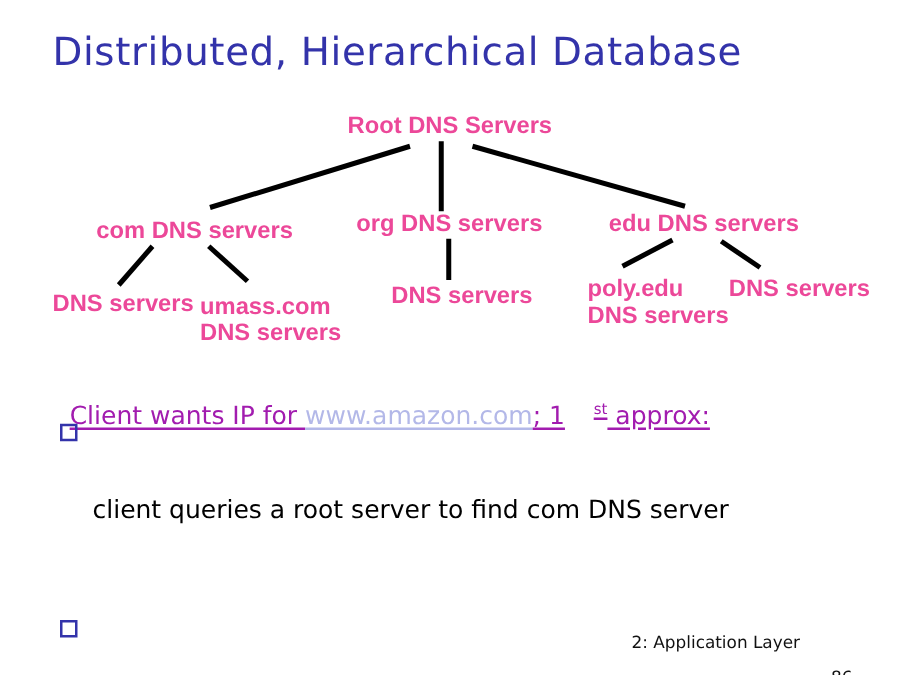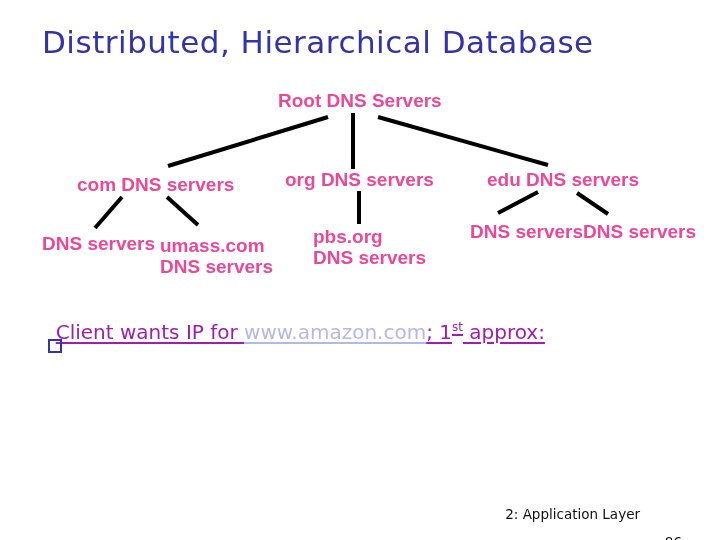--- a/index.html
+++ b/index.html
@@ -39,21 +39,21 @@
     text-decoration:underline;
     text-decoration-thickness:2px;
     text-underline-offset:3px;
   }
   .statement .lav{
     color:#b3b8e8;
     text-decoration:underline;
     text-decoration-thickness:2px;
     text-underline-offset:3px;
   }
-  .statement sup{font-size:12px;}
+  .statement sup{font-size:12px;margin-left:23px;}
   
   .bullets{position:absolute;left:48px;top:330px;width:630px;}
   .bullet{display:flex;align-items:flex-start;margin-bottom:2px;}
   .bullet-square{
     width:10px;height:10px;flex:none;
     border:2px solid #3333aa;
     margin-top:9px;margin-right:12px;
   }
   .bullet-text{
     font-size:20px;line-height:31px;color:#000;
@@ -91,38 +91,44 @@
 <div class="tree-label" style="left:487px;top:171px">edu DNS servers</div>
 
 <div class="tree-label leaf" style="left:42px;top:233px">
   <span>DNS servers</span>
 </div>
 <div class="tree-label leaf" style="left:160px;top:235px">
   <span>umass.com</span>
   <span>DNS servers</span>
 </div>
 <div class="tree-label leaf" style="left:313px;top:226px">
-  <span>pbs.org</span>
   <span>DNS servers</span>
 </div>
 <div class="tree-label leaf" style="left:470px;top:221px">
+  <span>poly.edu</span>
   <span>DNS servers</span>
 </div>
 <div class="tree-label leaf leaf-umass" style="left:572px;top:221px">
   <span class="l2">DNS servers</span>
 </div>
 
 <div class="statement">
   <span class="red">Client wants IP for </span><span class="lav">www.amazon.com</span><span class="red">; 1</span><sup class="red">st</sup><span class="red"> approx:</span>
 </div>
 
 <div class="bullets">
   <div class="bullet">
     <span class="bullet-square"></span>
     <div class="bullet-text">
+      <div>client queries a root server to find com DNS server</div>
+    </div>
+  </div>
+  <div class="bullet">
+    <span class="bullet-square"></span>
+    <div class="bullet-text">
       
       
     </div>
   </div>
 
 </div>
 
 <div class="footer-section">2: Application Layer</div>
 <div class="footer-page">86</div>
 

